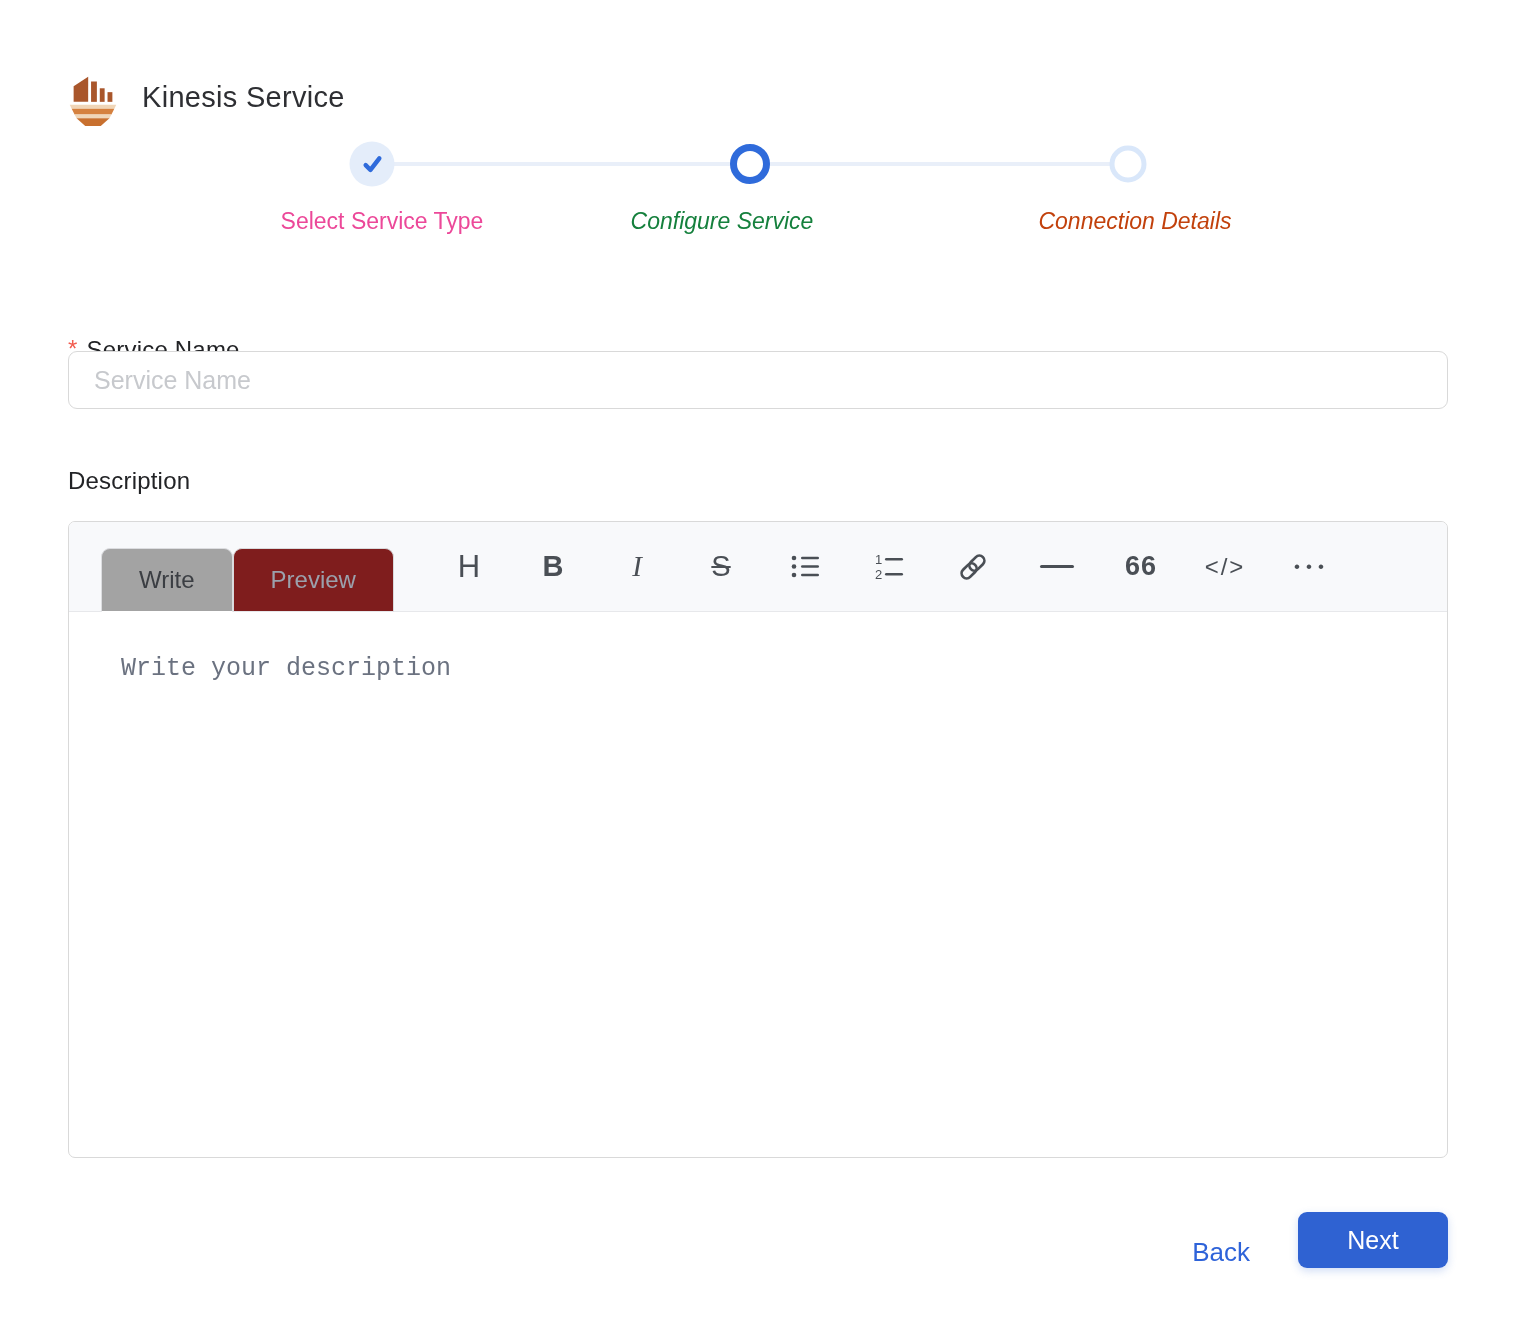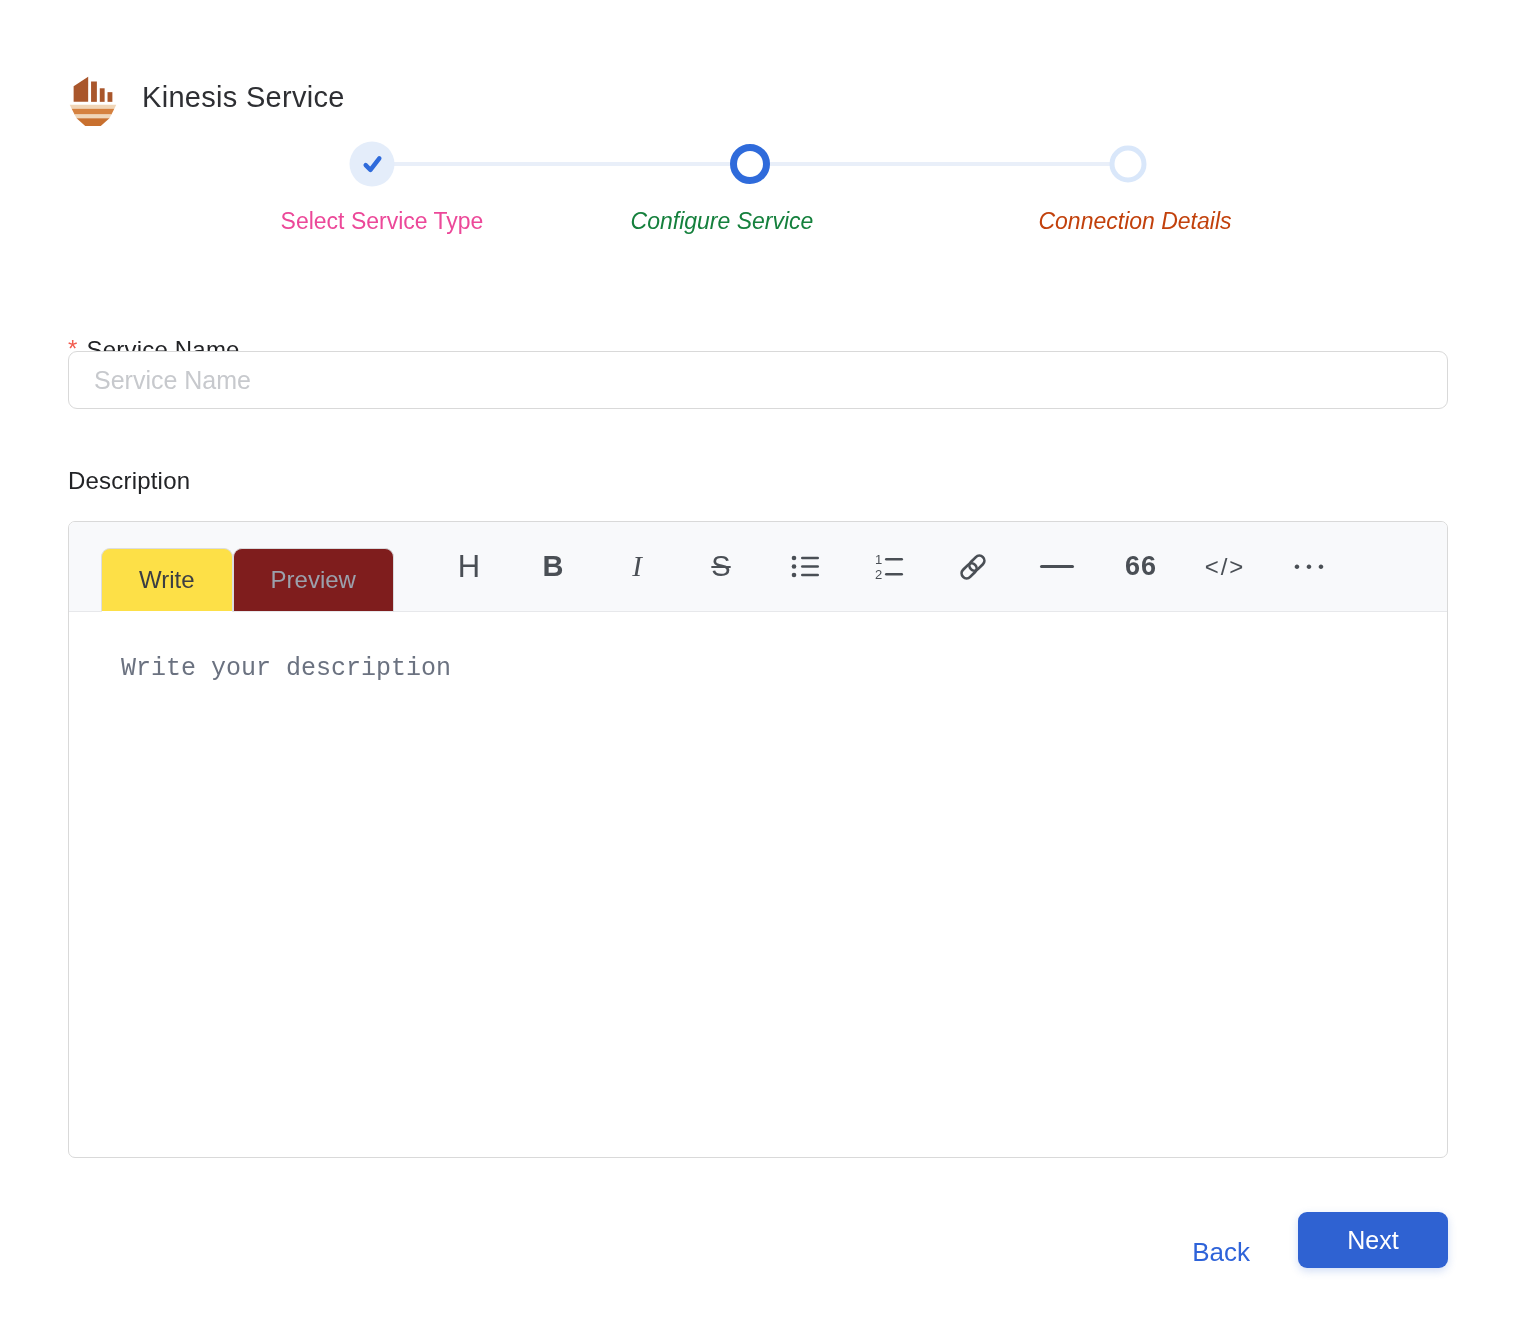--- a/index.html
+++ b/index.html
@@ -50,21 +50,21 @@
   .editor-header {
     position: relative; height: 90px; flex: none;
     background: #f8f9fb; border-bottom: 1px solid #e7e8eb;
   }
   .tabs { position: absolute; left: 32px; bottom: -1px; display: flex; }
   .tab {
     height: 64px; padding: 0 37px; font-size: 24px;
     display: flex; align-items: center; border-radius: 9px 9px 0 0;
     cursor: pointer; user-select: none;
   }
-  .tab.active { background: #fde047; border: 1px solid #dcdde0; border-bottom: 1px solid #ffffff; color: #3b3e43; font-weight: 500; }
+  .tab.active { background: #a3a3a3; border: 1px solid #dcdde0; border-bottom: 1px solid #ffffff; color: #3b3e43; font-weight: 500; }
   .tab.inactive { background: #7f1d1d; border: 1px solid #d9dadc; border-bottom: 1px solid #e7e8eb; color: #9ba1ac; }
   .toolbar { position: absolute; left: 358px; top: 0; height: 100%; display: flex; align-items: center; }
   .tool {
     width: 84px; height: 90px; border: none; background: transparent; cursor: pointer;
     display: flex; align-items: center; justify-content: center; color: #4a4f55; font-family: inherit;
   }
   .tool svg { display: block; }
   .glyph-h { font-size: 31px; font-weight: 400; }
   .glyph-b { font-size: 29px; font-weight: 700; }
   .glyph-i { font-size: 29px; font-style: italic; font-family: "Liberation Serif", serif; }

